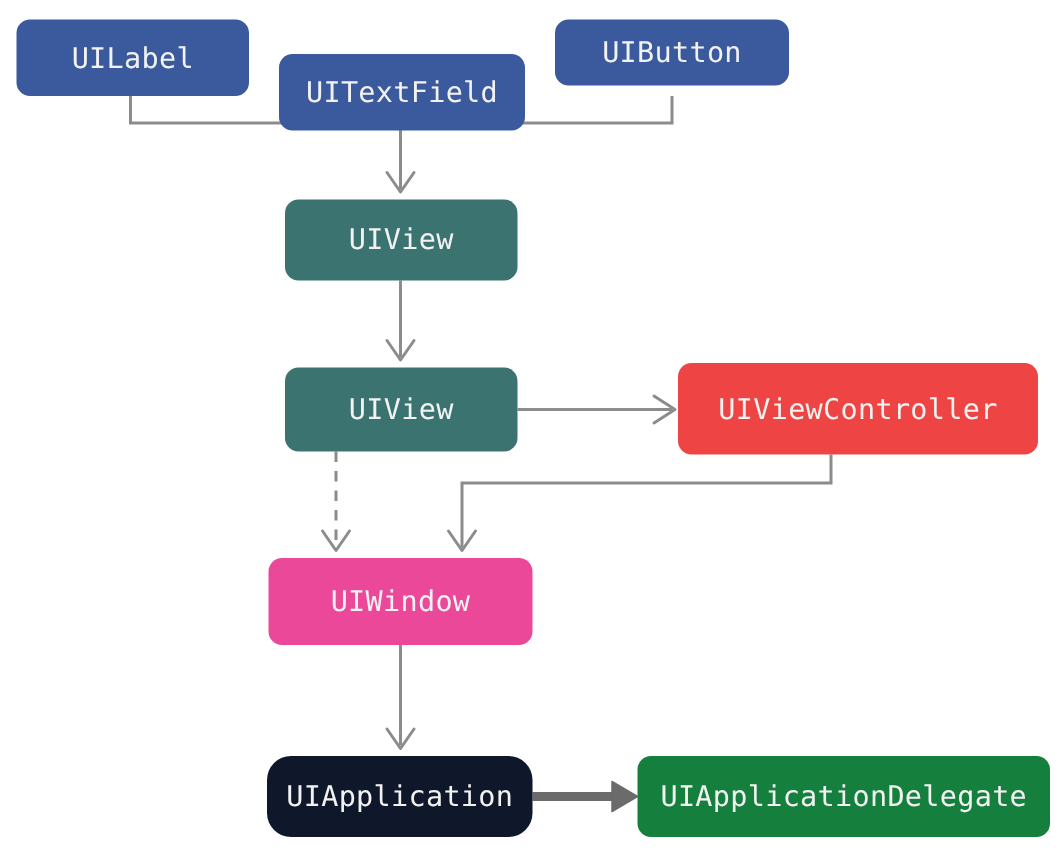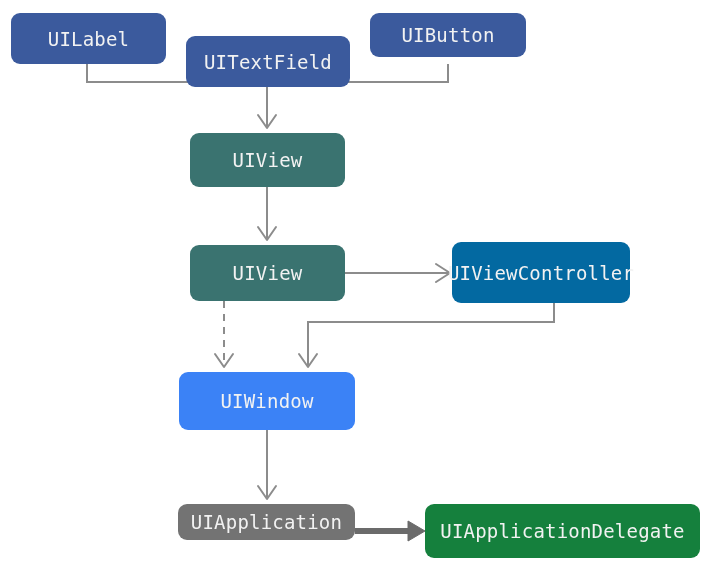--- a/index.html
+++ b/index.html
@@ -105,29 +105,29 @@
   </div>
 
   <div class="node" style="left:190px; top:133px; width:155px; height:54px; background:#3a7370;">
     <span class="node-label">UIView</span>
   </div>
 
   <div class="node" style="left:190px; top:245px; width:155px; height:56px; background:#3a7370;">
     <span class="node-label">UIView</span>
   </div>
 
-  <div class="node" style="left:452px; top:242px; width:178px; height:61px; background:#0369a1;text-align:center;">
+  <div class="node" style="left:452px; top:242px; width:240px; height:61px; background:#ef4444;text-align:center;">
     <span class="node-label">UIViewController</span>
   </div>
 
-  <div class="node" style="left:179px; top:372px; width:176px; height:58px; background:#3b82f6;">
+  <div class="node" style="left:179px; top:372px; width:176px; height:58px; background:#ec4899;">
     <span class="node-label">UIWindow</span>
   </div>
 
-  <div class="node" style="left:178px; top:504px; width:177px; height:36px; background:#737373;">
+  <div class="node" style="left:178px; top:504px; width:177px; height:54px; background:#0f172a;border-radius:16px;">
     <span class="node-label">UIApplication</span>
   </div>
 
   <div class="node" style="left:425px; top:504px; width:275px; height:54px; background:#15803d;">
     <span class="node-label">UIApplicationDelegate</span>
   </div>
 
 </div>
 
 </body></html>

